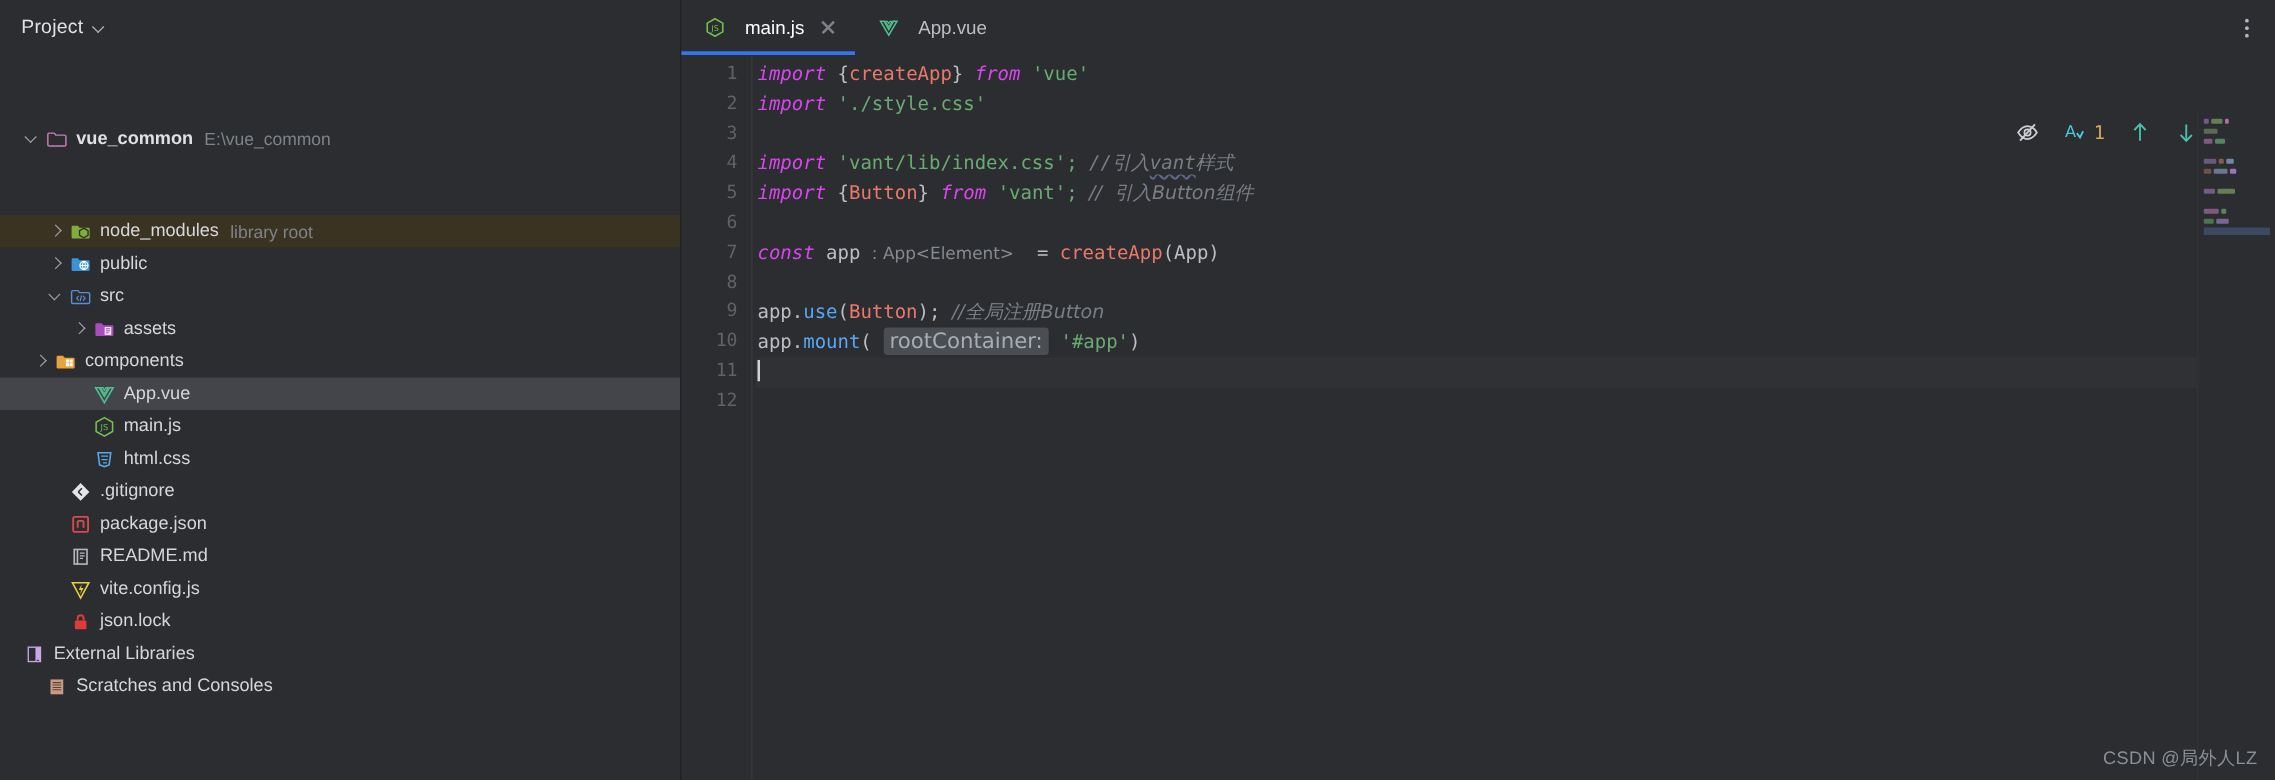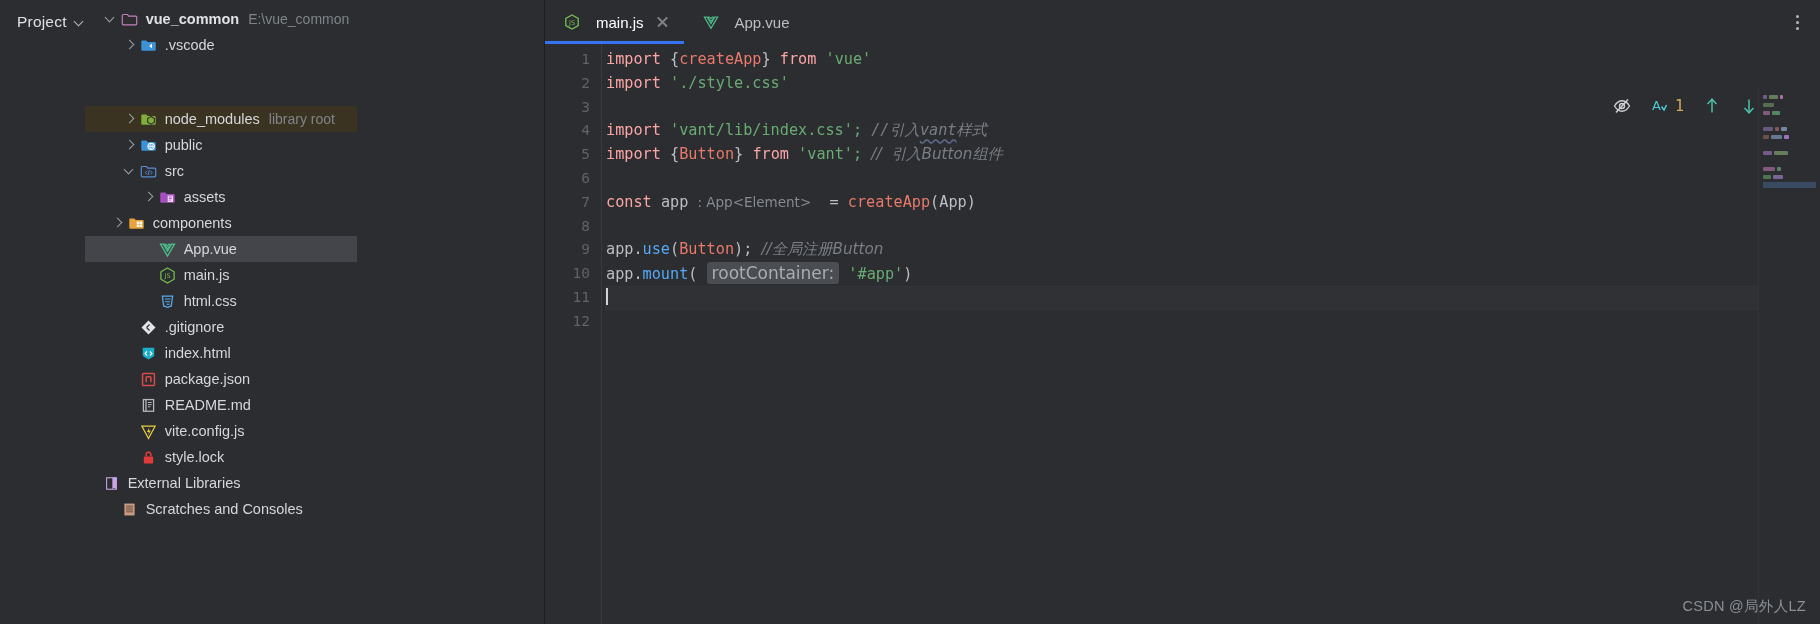--- a/index.html
+++ b/index.html
@@ -16,22 +16,24 @@
     position: relative;
   }
 
   
   #sidebar {
     width: 545px;
     height: 624px;
     background: #2b2d30;
     border-right: 1px solid #1e1f22;
     display: flex;
+    flex-direction: column;
     flex: 0 0 545px;
     position: relative;
+    gap: 48px;
   }
   .panel-header {
     height: 44px;
     display: flex;
     align-items: center;
     padding-left: 17px;
     gap: 7px;
   }
   .panel-title {
     color: #dfe1e5;
@@ -202,21 +204,21 @@
   .cline {
     height: 23.8px;
     line-height: 23.8px;
     white-space: pre;
     padding-left: 1px;
   }
   .cline.caret-line {
     background: #2f3134;
     box-shadow: inset 0 0 0 1px #323438;
   }
-  .kw      { color: #fca5a5; }
+  .kw      { color: #d946ef; font-style: italic; }
   .str     { color: #6aab73; }
   .ident   { color: #bcbec4; }
   .fn      { color: #56a8f5; }
   .cls     { color: #e8796b; }
   .brace   { color: #bcbec4; }
   .cmt     { color: #7a7e85; font-style: italic; }
   .cmt-cn  { color: #7a7e85; font-style: italic; font-family: "DejaVu Sans", sans-serif; }
   .hint    { color: #868a91; font-family: "DejaVu Sans", sans-serif; font-size: 13.5px; }
   .inlay {
     background: #4a4d51;
@@ -293,30 +295,20 @@
         <div class="tree-row" style="padding-left: 18px;">
           <span class="arrow down"></span>
           <span class="ficon">
             <svg width="17" height="17" viewBox="0 0 16 16">
               <path d="M1.2 4.3 A1 1 0 0 1 2.2 3.3 L6 3.3 L7.2 4.8 L13.8 4.8 A1 1 0 0 1 14.8 5.8 L14.8 12 A1 1 0 0 1 13.8 13 L2.2 13 A1 1 0 0 1 1.2 12 Z" fill="none" stroke="#c77dbb" stroke-width="1.1"></path>
             </svg>
           </span>
           <span class="lbl bold">vue_common</span>
           <span class="sublbl">E:\vue_common</span>
         </div>
-        <div class="tree-row" style="padding-left: 37px;">
-          <span class="arrow right"></span>
-          <span class="ficon">
-            <svg width="17" height="17" viewBox="0 0 16 16">
-              <path d="M1.2 4.3 A1 1 0 0 1 2.2 3.3 L6 3.3 L7.2 4.8 L13.8 4.8 A1 1 0 0 1 14.8 5.8 L14.8 12 A1 1 0 0 1 13.8 13 L2.2 13 A1 1 0 0 1 1.2 12 Z" fill="#3b93d6"></path>
-              <path d="M6.2 6.6 L11.3 10.5 L11.3 6.2 L8.6 8.4 Z" fill="#ffffff"></path>
-            </svg>
-          </span>
-          <span class="lbl">.vscode</span>
-        </div>
         <div class="tree-row highlight-lib" style="padding-left: 37px; margin-top: 48px;">
           <span class="arrow right"></span>
           <span class="ficon">
             <svg width="17" height="17" viewBox="0 0 16 16">
               <path d="M1.2 4.3 A1 1 0 0 1 2.2 3.3 L6 3.3 L7.2 4.8 L13.8 4.8 A1 1 0 0 1 14.8 5.8 L14.8 12 A1 1 0 0 1 13.8 13 L2.2 13 A1 1 0 0 1 1.2 12 Z" fill="#7fae3a"></path>
               <path d="M10.4 5.2 L13.6 7 L13.6 10.6 L10.4 12.4 L7.2 10.6 L7.2 7 Z" fill="none" stroke="#2b2d30" stroke-width="1"></path>
             </svg>
           </span>
           <span class="lbl">node_modules</span>
           <span class="sublbl">library root</span>
@@ -403,30 +395,20 @@
               <path d="M8 1.4 L14.6 8 L8 14.6 L1.4 8 Z" fill="#e3e5e8"></path>
               <path d="M6.2 8 L9 5.2 M6.2 8 L9 10.8" stroke="#2b2d30" stroke-width="1.1" fill="none"></path>
             </svg>
           </span>
           <span class="lbl">.gitignore</span>
         </div>
         <div class="tree-row" style="padding-left: 37px;">
           <span class="arrow"></span>
           <span class="ficon">
             <svg width="17" height="17" viewBox="0 0 16 16">
-              <path d="M2.6 2.6 H13.4 V9.4 A2 2 0 0 1 12.4 11 L8 13.6 L3.6 11 A2 2 0 0 1 2.6 9.4 Z" fill="#1aaec8"></path>
-              <path d="M6.6 6 L4.8 8 L6.6 10 M9.4 6 L11.2 8 L9.4 10" fill="none" stroke="#fff" stroke-width="1.1"></path>
-            </svg>
-          </span>
-          <span class="lbl">index.html</span>
-        </div>
-        <div class="tree-row" style="padding-left: 37px;">
-          <span class="arrow"></span>
-          <span class="ficon">
-            <svg width="17" height="17" viewBox="0 0 16 16">
               <rect x="2.4" y="2.4" width="11.2" height="11.2" rx="1" fill="none" stroke="#d94b4b" stroke-width="1.4"></rect>
               <path d="M5.8 5.4 V10.6 M10.2 5.4 V10.6 M5.8 5.4 H10.2" stroke="#d94b4b" stroke-width="1.4" fill="none"></path>
             </svg>
           </span>
           <span class="lbl">package.json</span>
         </div>
         <div class="tree-row" style="padding-left: 37px;">
           <span class="arrow"></span>
           <span class="ficon">
             <svg width="17" height="17" viewBox="0 0 16 16">
@@ -448,21 +430,21 @@
           <span class="lbl">vite.config.js</span>
         </div>
         <div class="tree-row" style="padding-left: 37px;">
           <span class="arrow"></span>
           <span class="ficon">
             <svg width="17" height="17" viewBox="0 0 16 16">
               <rect x="3.6" y="7" width="8.8" height="6.6" rx="1" fill="#e03a3a"></rect>
               <path d="M5.8 7 V5.2 A2.2 2.2 0 0 1 10.2 5.2 V7" fill="none" stroke="#e03a3a" stroke-width="1.5"></path>
             </svg>
           </span>
-          <span class="lbl">style.lock</span>
+          <span class="lbl">json.lock</span>
         </div>
         <div class="tree-row" style="">
           <span class="arrow"></span>
           <span class="ficon">
             <svg width="17" height="17" viewBox="0 0 16 16">
               <path d="M3.4 2.6 H12.6 V13.4 L10.6 11.9 L8.8 13.4 V2.6" fill="#c9a8e8"></path>
               <rect x="3.4" y="2.6" width="9.2" height="10.8" fill="none" stroke="#c9a8e8" stroke-width="1"></rect>
             </svg>
           </span>
           <span class="lbl">External Libraries</span>

